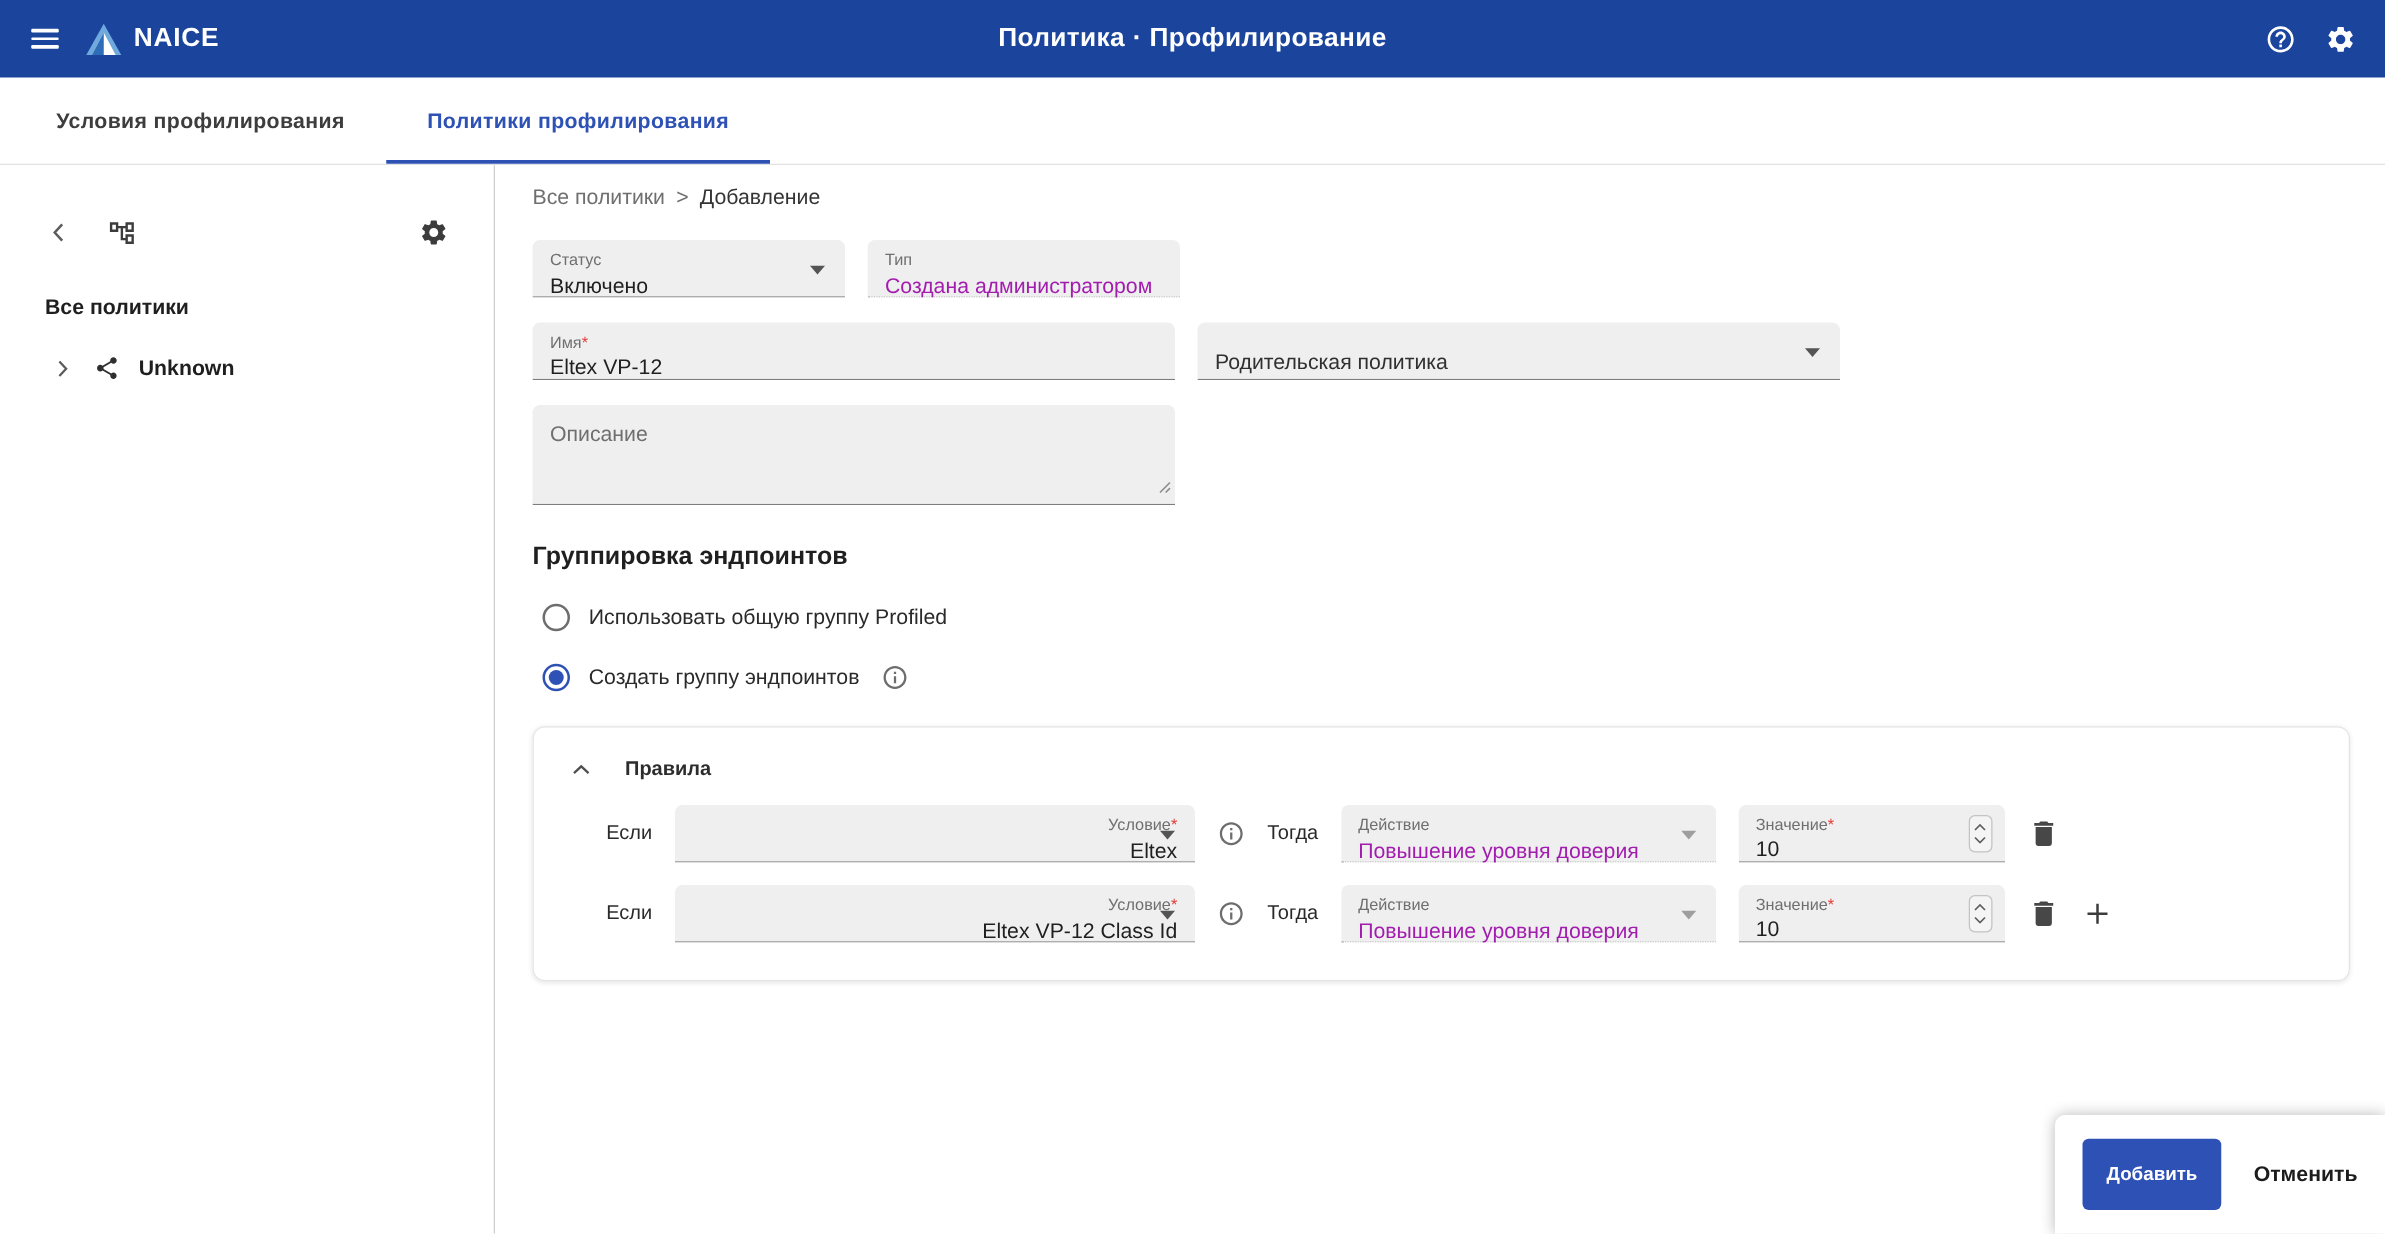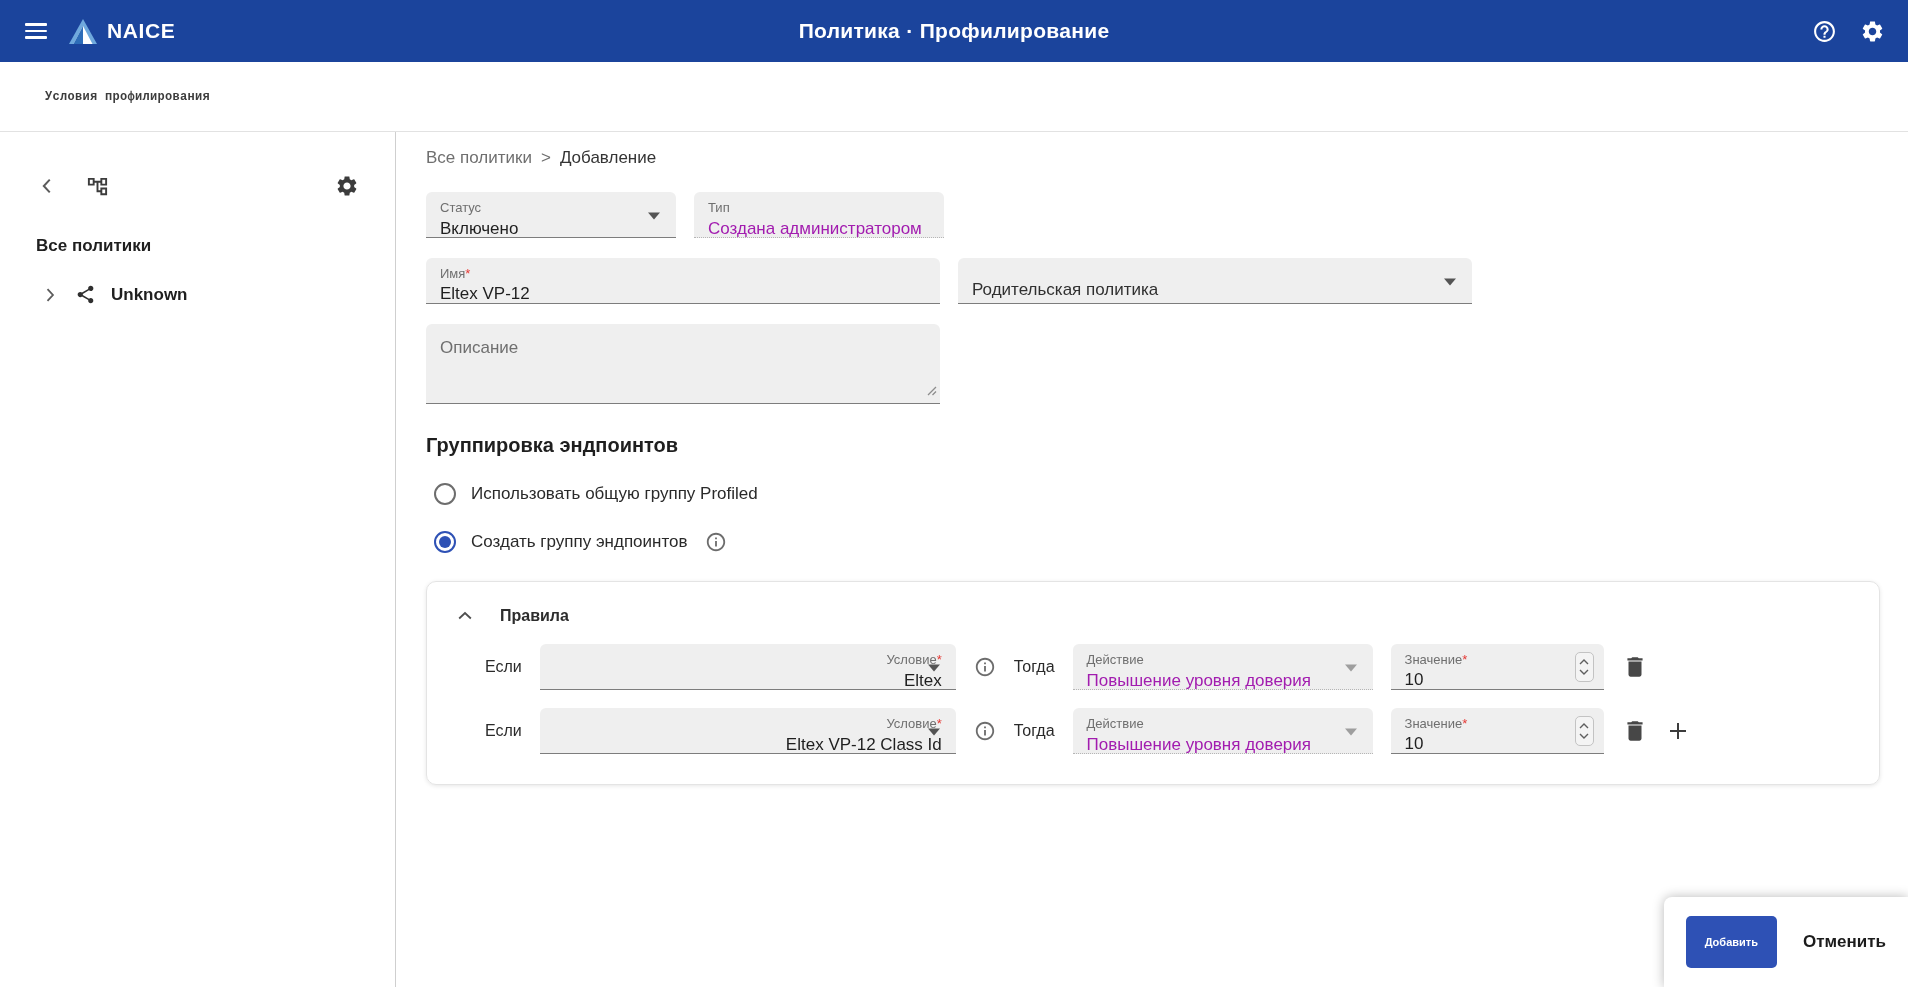--- a/index.html
+++ b/index.html
@@ -43,23 +43,23 @@
   .tabs {
     display: flex;
     height: 70px;
     border-bottom: 1px solid #e2e2e2;
     padding-left: 12px;
     background: #fff;
   }
   .tab {
     padding: 0 33px;
     display: flex; align-items: center;
-    font-size: 12px; font-weight: 700; letter-spacing: .3px;
+    font-size: 17px; font-weight: 700; letter-spacing: .3px;
     color: #3d3d3d;
-    position: relative; cursor: pointer; white-space: nowrap; font-family: Liberation Mono, monospace;
+    position: relative; cursor: pointer; white-space: nowrap;
   }
   .tab.active { color: var(--accent, #2e51b5); }
   .tab.active::after {
     content: ""; position: absolute; left: 0; right: 0; bottom: 0;
     height: 3px; background: var(--accent, #2e51b5);
   }
 
   
   .layout { display: flex; height: 855px; }
 
@@ -166,21 +166,21 @@
     box-shadow: 0 0 12px rgba(0,0,0,.28);
     border-radius: 8px 0 0 0;
     padding: 19px 22px;
     display: flex; align-items: center; gap: 26px;
     z-index: 10;
   }
   .btn-primary {
     background: var(--accent, #2e51b5); color: #fff;
     border: none; border-radius: 5px;
     padding: 20px 19px;
-    font-family: inherit; font-size: 11px; font-weight: 700;
+    font-family: inherit; font-size: 15px; font-weight: 700;
     cursor: pointer;
   }
   .btn-text {
     background: none; border: none;
     font-family: inherit; font-size: 17px; font-weight: 700; color: #1c1c1c;
     cursor: pointer;
   }
 </style>
 </head>
 <body>
@@ -217,20 +217,21 @@
         <svg width="25" height="25" viewBox="0 0 24 24" fill="#ffffff">
             <path d="M19.14 12.94c.04-.3.06-.61.06-.94 0-.32-.02-.64-.07-.94l2.03-1.58c.18-.14.23-.41.12-.61l-1.92-3.32c-.12-.22-.37-.29-.59-.22l-2.39.96c-.5-.38-1.03-.7-1.62-.94l-.36-2.54c-.04-.24-.24-.41-.48-.41h-3.84c-.24 0-.43.17-.47.41l-.36 2.54c-.59.24-1.13.57-1.62.94l-2.39-.96c-.22-.08-.47 0-.59.22L2.74 8.87c-.12.21-.08.47.12.61l2.03 1.58c-.05.3-.09.63-.09.94s.02.64.07.94l-2.03 1.58c-.18.14-.23.41-.12.61l1.92 3.32c.12.22.37.29.59.22l2.39-.96c.5.38 1.03.7 1.62.94l.36 2.54c.05.24.24.41.48.41h3.84c.24 0 .44-.17.47-.41l.36-2.54c.59-.24 1.13-.56 1.62-.94l2.39.96c.22.08.47 0 .59-.22l1.92-3.32c.12-.22.07-.47-.12-.61l-2.01-1.58zM12 15.6c-1.98 0-3.6-1.62-3.6-3.6s1.62-3.6 3.6-3.6 3.6 1.62 3.6 3.6-1.62 3.6-3.6 3.6z"></path>
           </svg>
       </span>
     </div>
   </div>
 </header>
 
 <nav class="tabs">
   <div class="tab">Условия профилирования</div>
+  <div class="tab active">Политики профилирования</div>
 </nav>
 
 <div class="layout">
 
   <aside class="sidebar">
     <div class="side-toolbar">
       <span class="sicon">
         <svg width="22" height="22" viewBox="0 0 24 24" fill="none" stroke="#5c5c5c" stroke-width="2.2">
             <path d="M15 5 L8.5 12 L15 19"></path>
           </svg>

